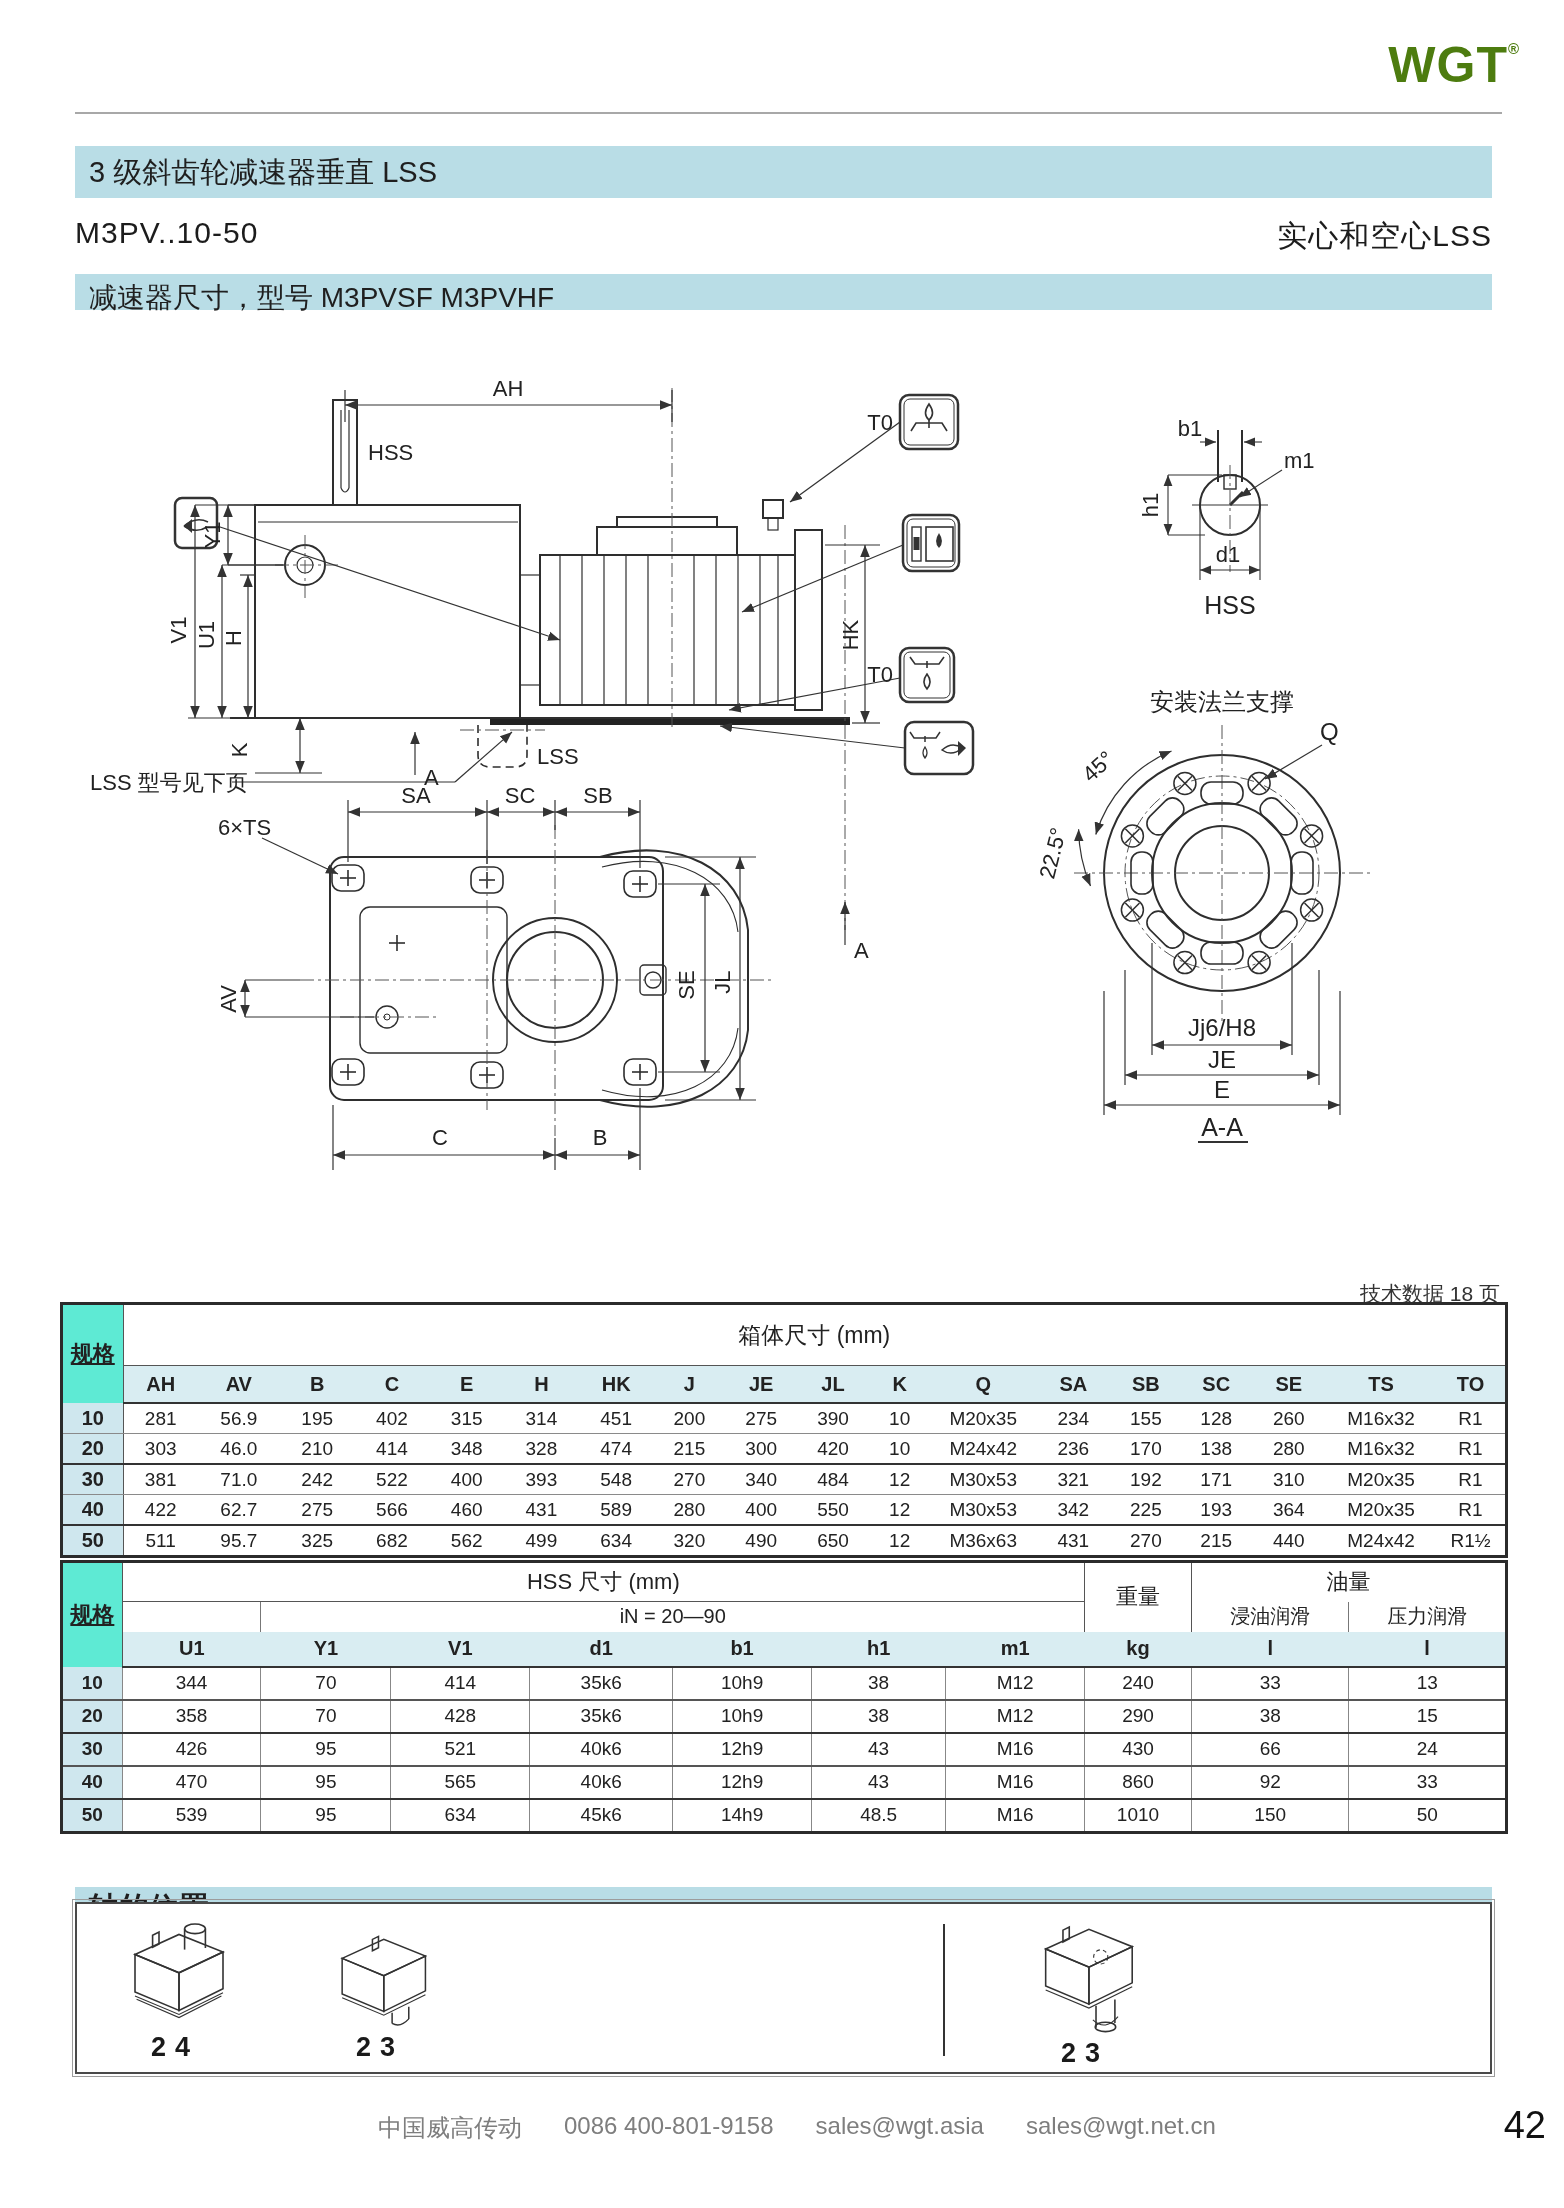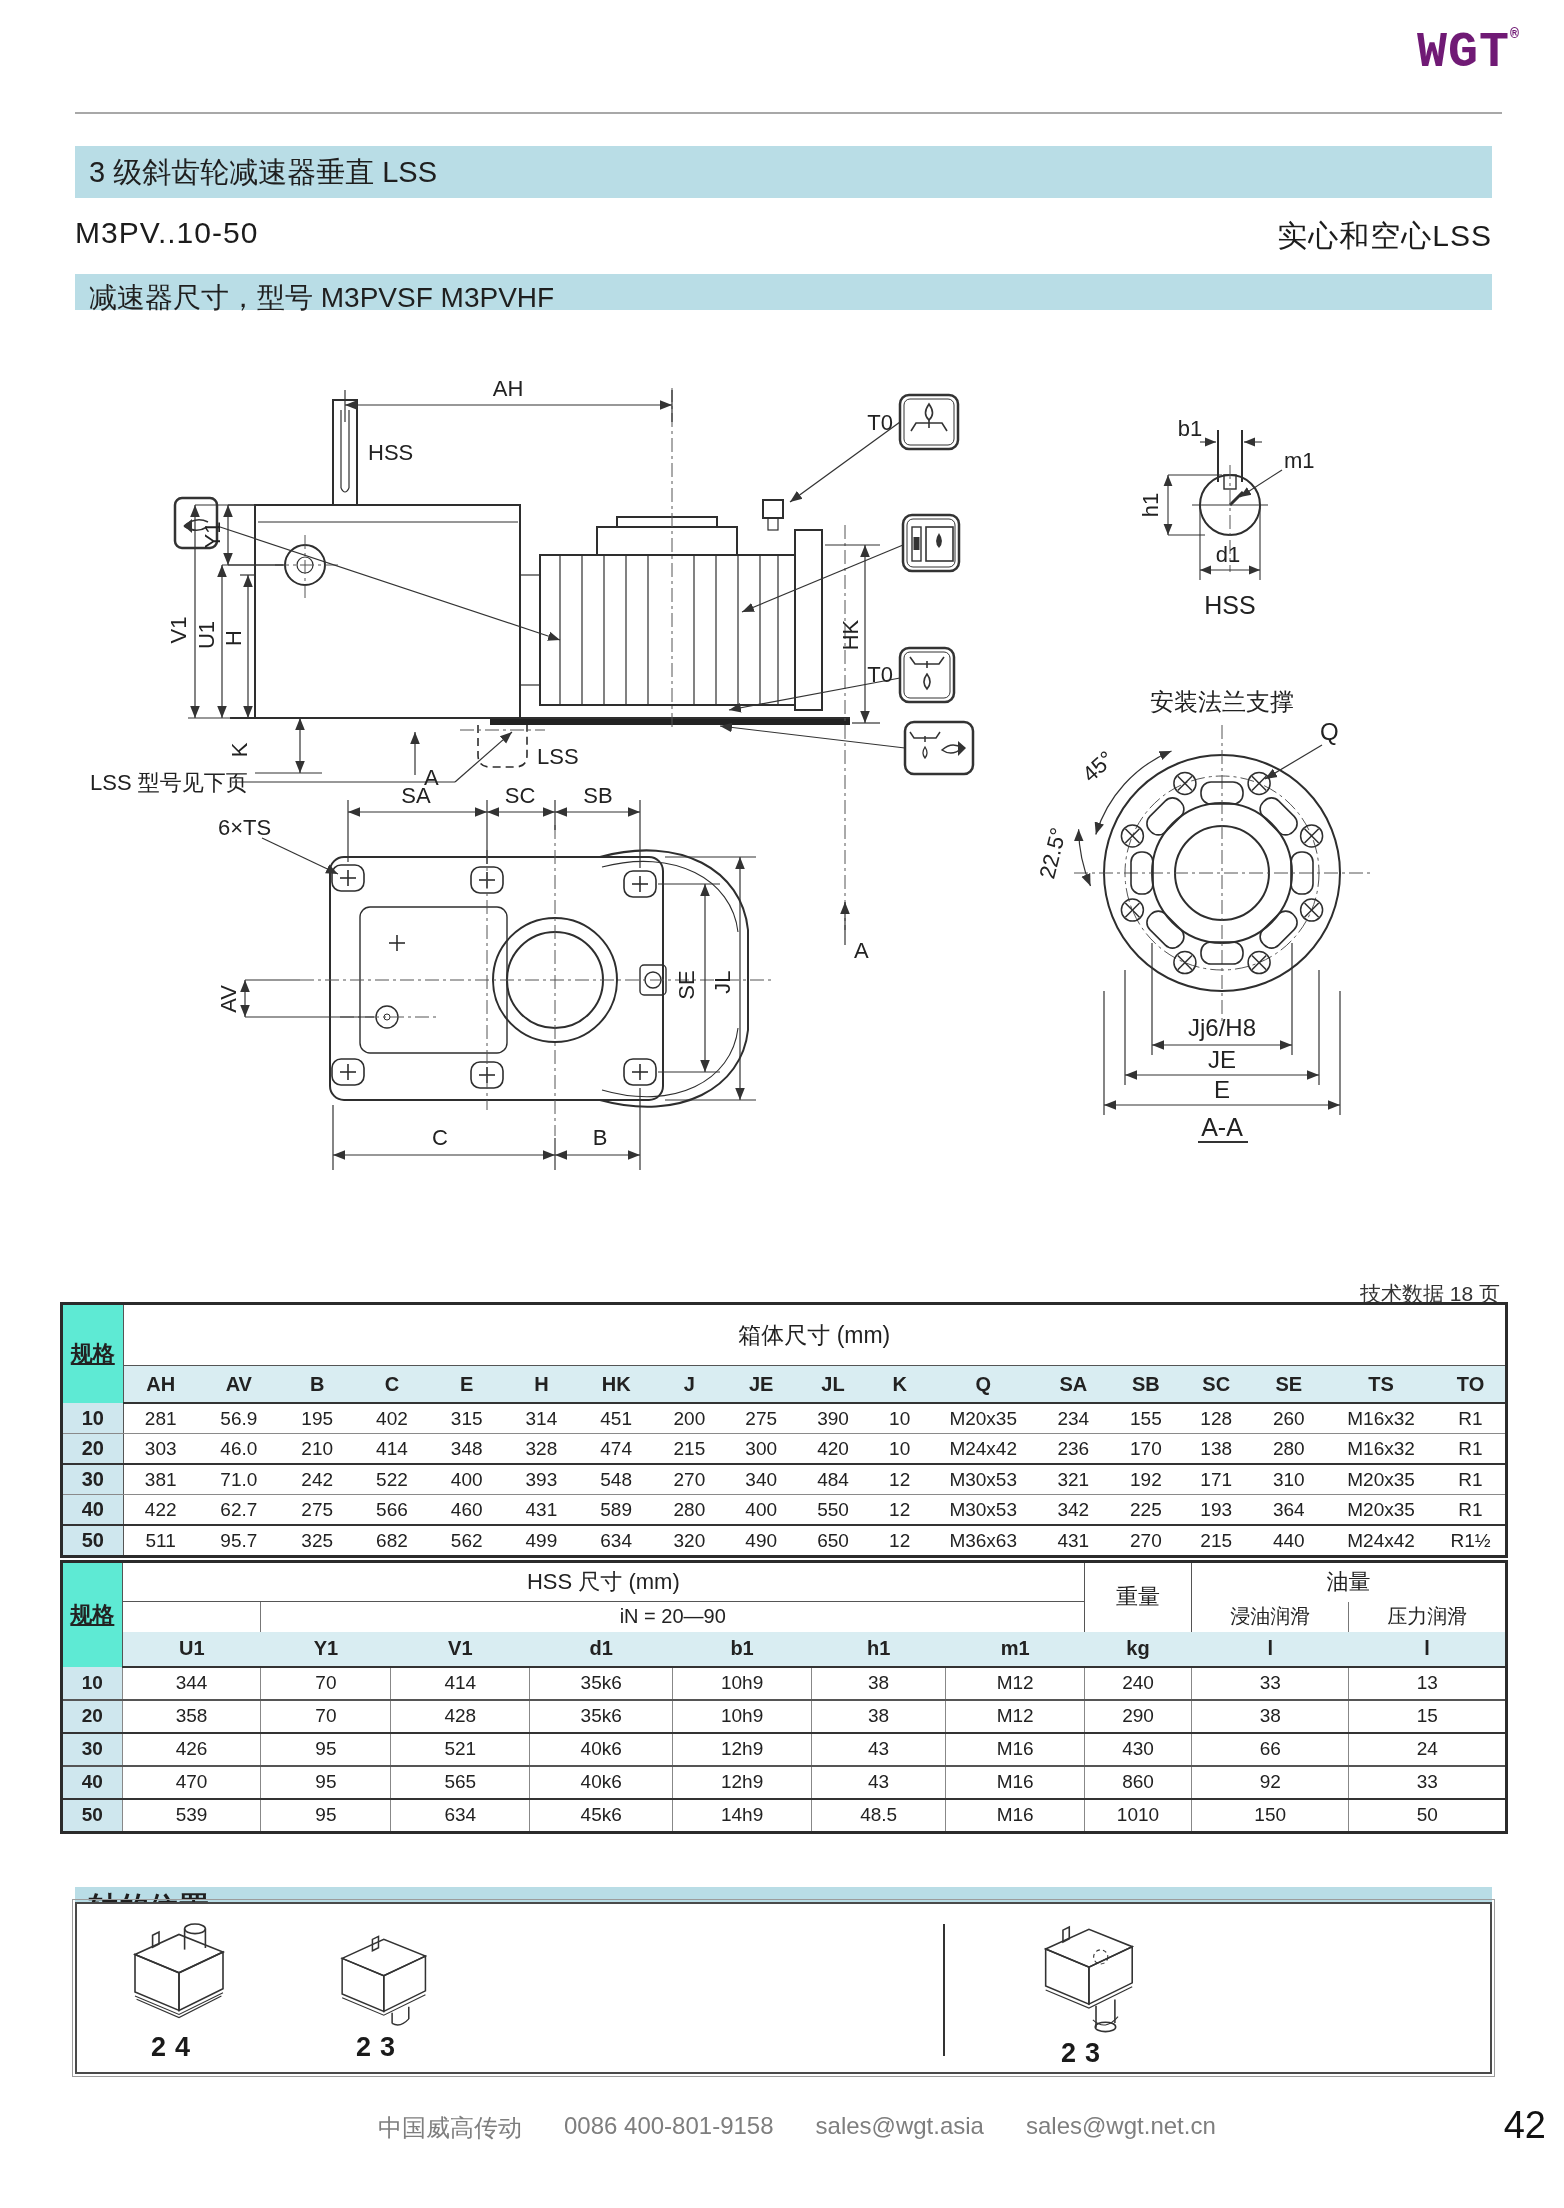--- a/index.html
+++ b/index.html
@@ -3,21 +3,21 @@
 <meta charset="utf-8">
 <style>
   html,body{margin:0;padding:0;}
   body{
     width:1564px;height:2208px;position:relative;background:#ffffff;
     font-family:"Liberation Sans","DejaVu Sans",sans-serif;color:#1c1c1c;
     overflow:hidden;
   }
   .abs{position:absolute;}
   
-  .logo{right:44px;top:24px;font-size:50px;font-weight:800;color:#701a75;letter-spacing:1px;font-family:Liberation Mono, monospace;}
+  .logo{right:44px;top:36px;font-size:50px;font-weight:800;color:#4d7c0f;letter-spacing:1px;}
   .logo sup{font-size:15px;font-weight:700;vertical-align:28px;}
   .rule{left:75px;right:62px;top:112px;height:2px;background:#a8a8a8;}
   .bluebar{left:75px;right:72px;background:#b9dde6;color:#1f1f1f;}
   .bar1{top:146px;height:52px;font-size:29px;line-height:52px;padding-left:14px;font-weight:500;}
   .modelrow{top:216px;left:75px;right:72px;font-size:30px;font-weight:500;letter-spacing:1px;display:flex;justify-content:space-between;}
   .bar2{top:274px;height:36px;font-size:28px;line-height:48px;padding-left:14px;font-weight:500;}
   .technote{right:64px;top:1280px;font-size:21px;color:#333;}
   
   .tblwrap{left:60px;width:1448px;}
   table{border-collapse:collapse;width:100%;table-layout:fixed;background:#fff;}

